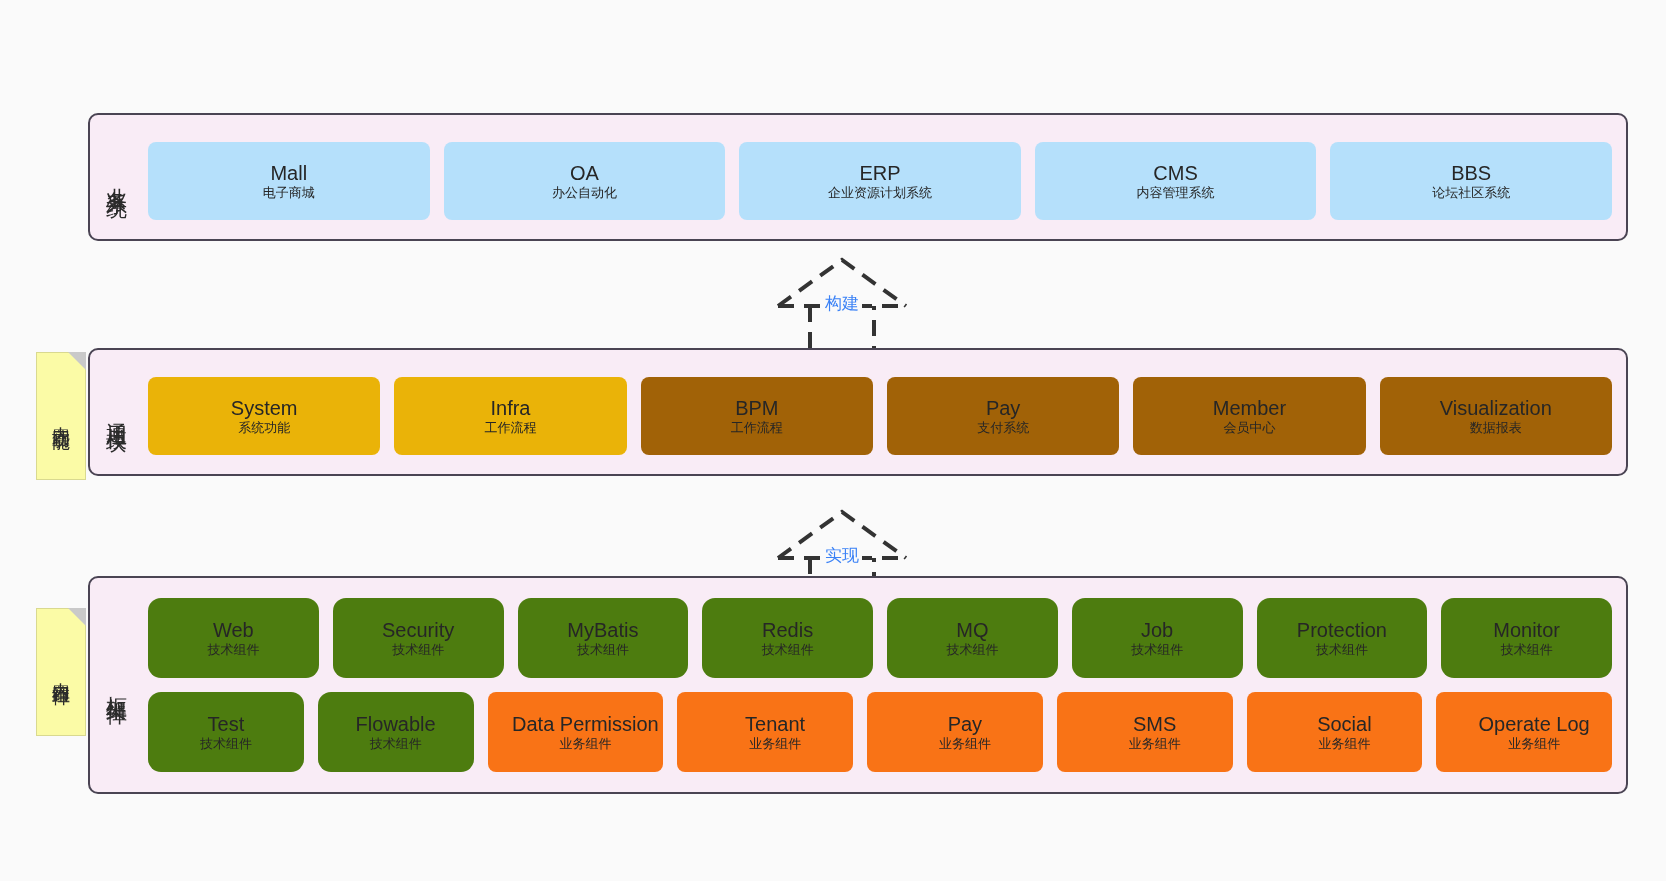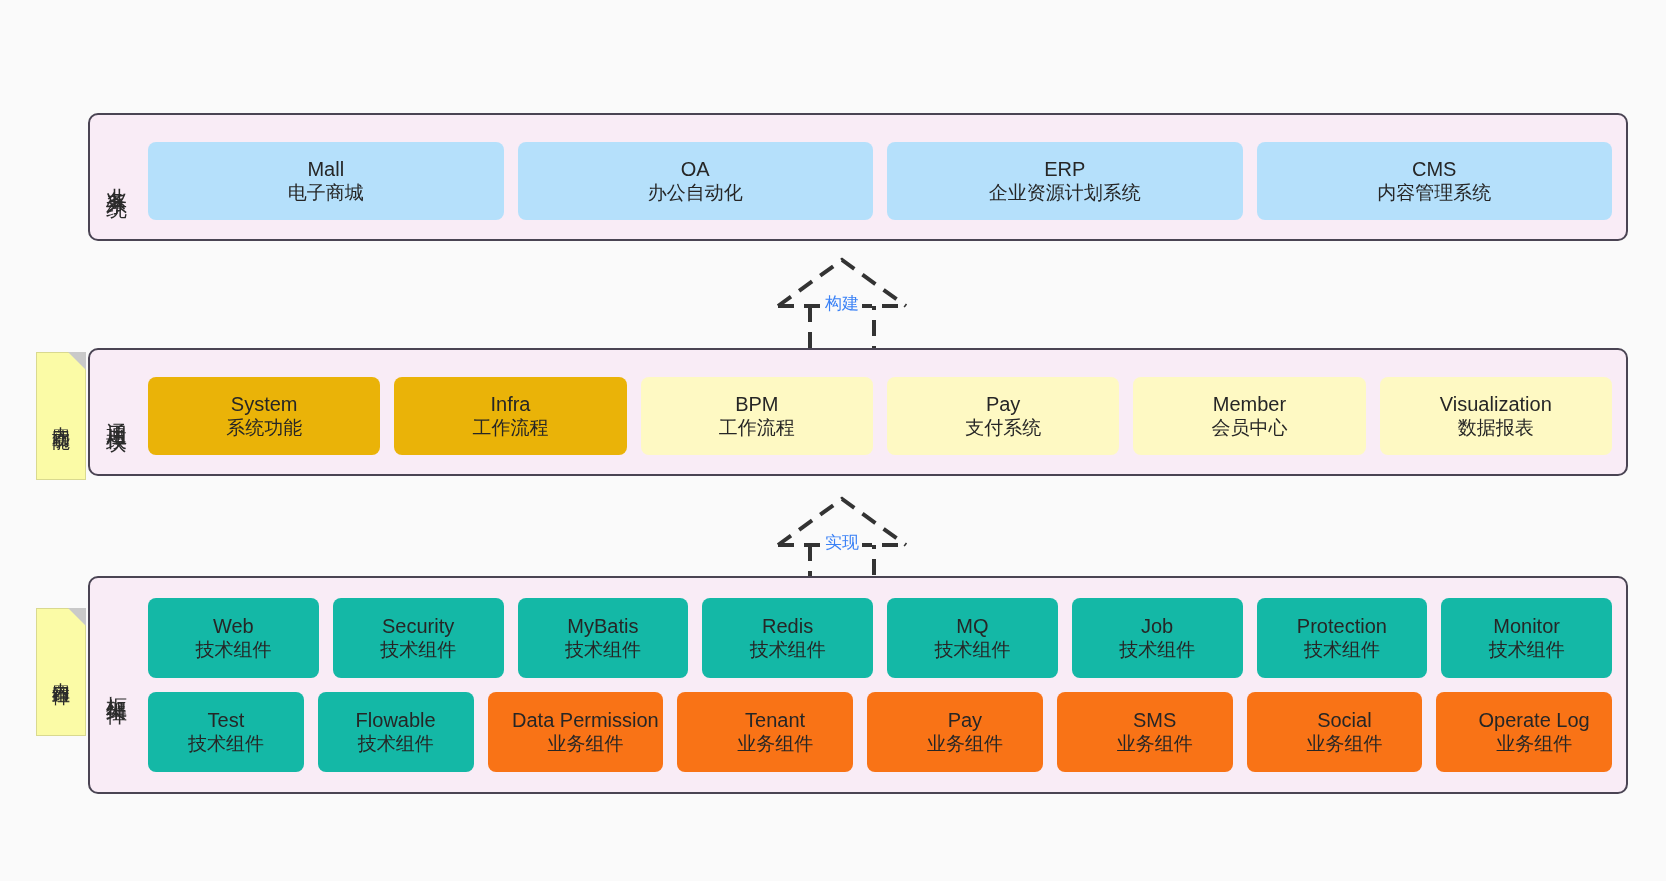--- a/index.html
+++ b/index.html
@@ -73,36 +73,36 @@
     display: flex;
     flex-direction: column;
     align-items: center;
     justify-content: center;
     text-align: center;
     color: #262626;
     line-height: 1.18;
     user-select: none;
   }
   .card .en { font-size: 20px; }
-  .card .cn { font-size: 19px; }
+  .card .cn { font-size: 13px; }
 
   
   #layer-business { left: 88px; top: 113px; width: 1540px; height: 128px; }
   #layer-business .card { height: 78px; background: #b5e0fb; }
 
   
   #layer-common { left: 88px; top: 348px; width: 1540px; height: 128px; }
   #layer-common .card { height: 78px; }
   .card.red  { background: #eab308; }
-  .card.pink { background: #fef9c3; }
+  .card.pink { background: #a16207; }
 
   
   #layer-framework { left: 88px; top: 576px; width: 1540px; height: 218px; }
   #layer-framework .card { height: 80px; }
-  .card.green      { background: #14b8a6; }
+  .card.green      { background: #4d7c0f; border-radius: 13px; }
   .card.lightgreen { background: #f97316; padding-left: 20px; }
 
   
   .note {
     position: absolute;
     box-sizing: border-box;
     width: 50px;
     background: #fbfba6;
     border: 1px solid #d9d98f;
     display: flex;
@@ -125,21 +125,21 @@
   #note-common    { left: 36px; top: 352px; height: 128px; }
   #note-framework { left: 36px; top: 608px; height: 128px; }
 
   
   .connector {
     position: absolute;
     width: 180px;
     height: 108px;
   }
   #conn-build   { left: 752px; top: 250px; }
-  #conn-impl    { left: 752px; top: 489px; }
+  #conn-impl    { left: 752px; top: 502px; }
   .connector .conn-label {
     position: absolute;
     left: 50%;
     transform: translateX(-50%);
     top: 42px;
     font-size: 17px;
     color: #3b82f6;
     background: #fafafa;
     padding: 0 3px;
     user-select: none;
@@ -163,20 +163,24 @@
         <span class="cn">办公自动化</span>
       </div>
       <div class="card">
         <span class="en">ERP</span>
         <span class="cn">企业资源计划系统</span>
       </div>
       <div class="card">
         <span class="en">CMS</span>
         <span class="cn">内容管理系统</span>
       </div>
+      <div class="card">
+        <span class="en">BBS</span>
+        <span class="cn">论坛社区系统</span>
+      </div>
     </div>
   </div>
 
   <div class="connector" id="conn-build">
     <svg width="180" height="108" viewBox="0 0 180 108">
       <path d="M 26 56 L 90 10 L 154 56" fill="none" stroke="#333333" stroke-width="4" stroke-dasharray="16 10" stroke-linecap="butt"></path>
       <path d="M 26 56 L 154 56" fill="none" stroke="#333333" stroke-width="4" stroke-dasharray="16 10" stroke-linecap="butt"></path>
       <path d="M 58 56 L 58 104 L 122 104 L 122 56" fill="none" stroke="#333333" stroke-width="4" stroke-dasharray="16 10" stroke-linecap="butt"></path>
     </svg>
     <span class="conn-label">构建</span>

